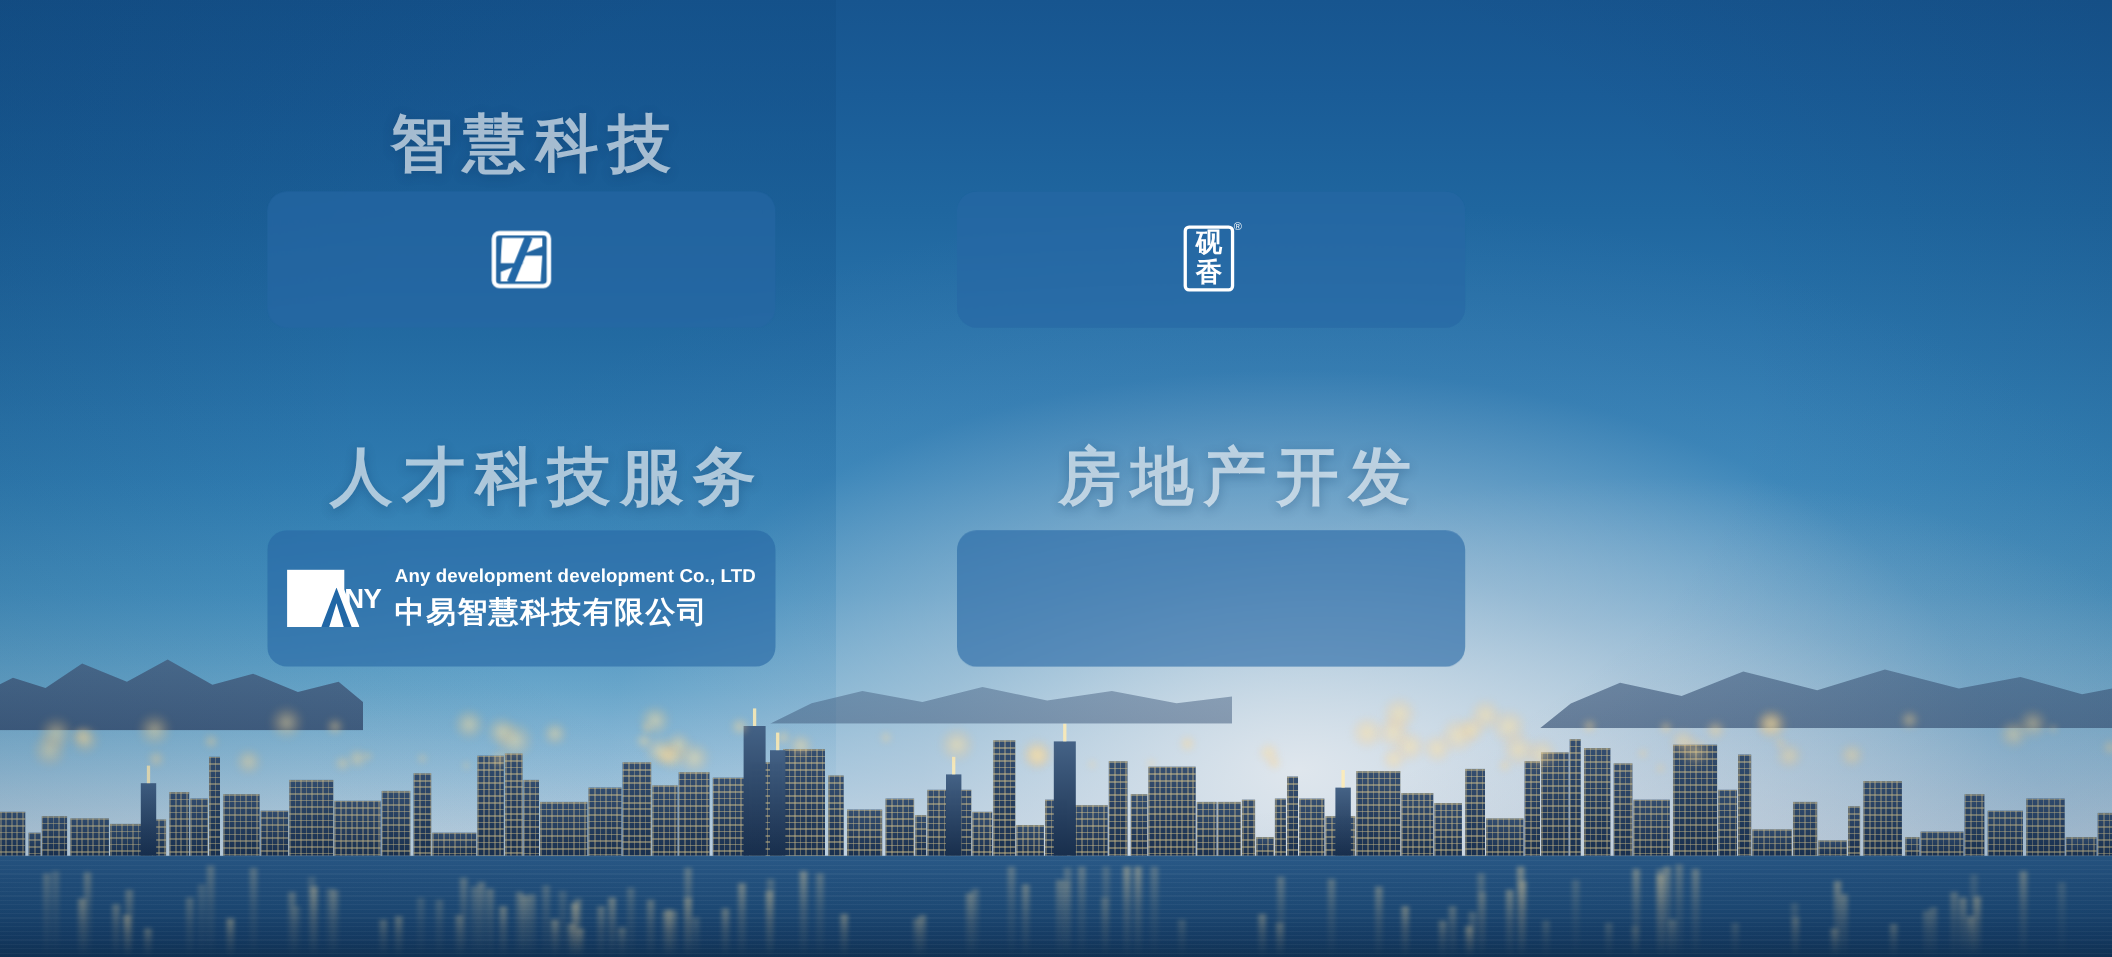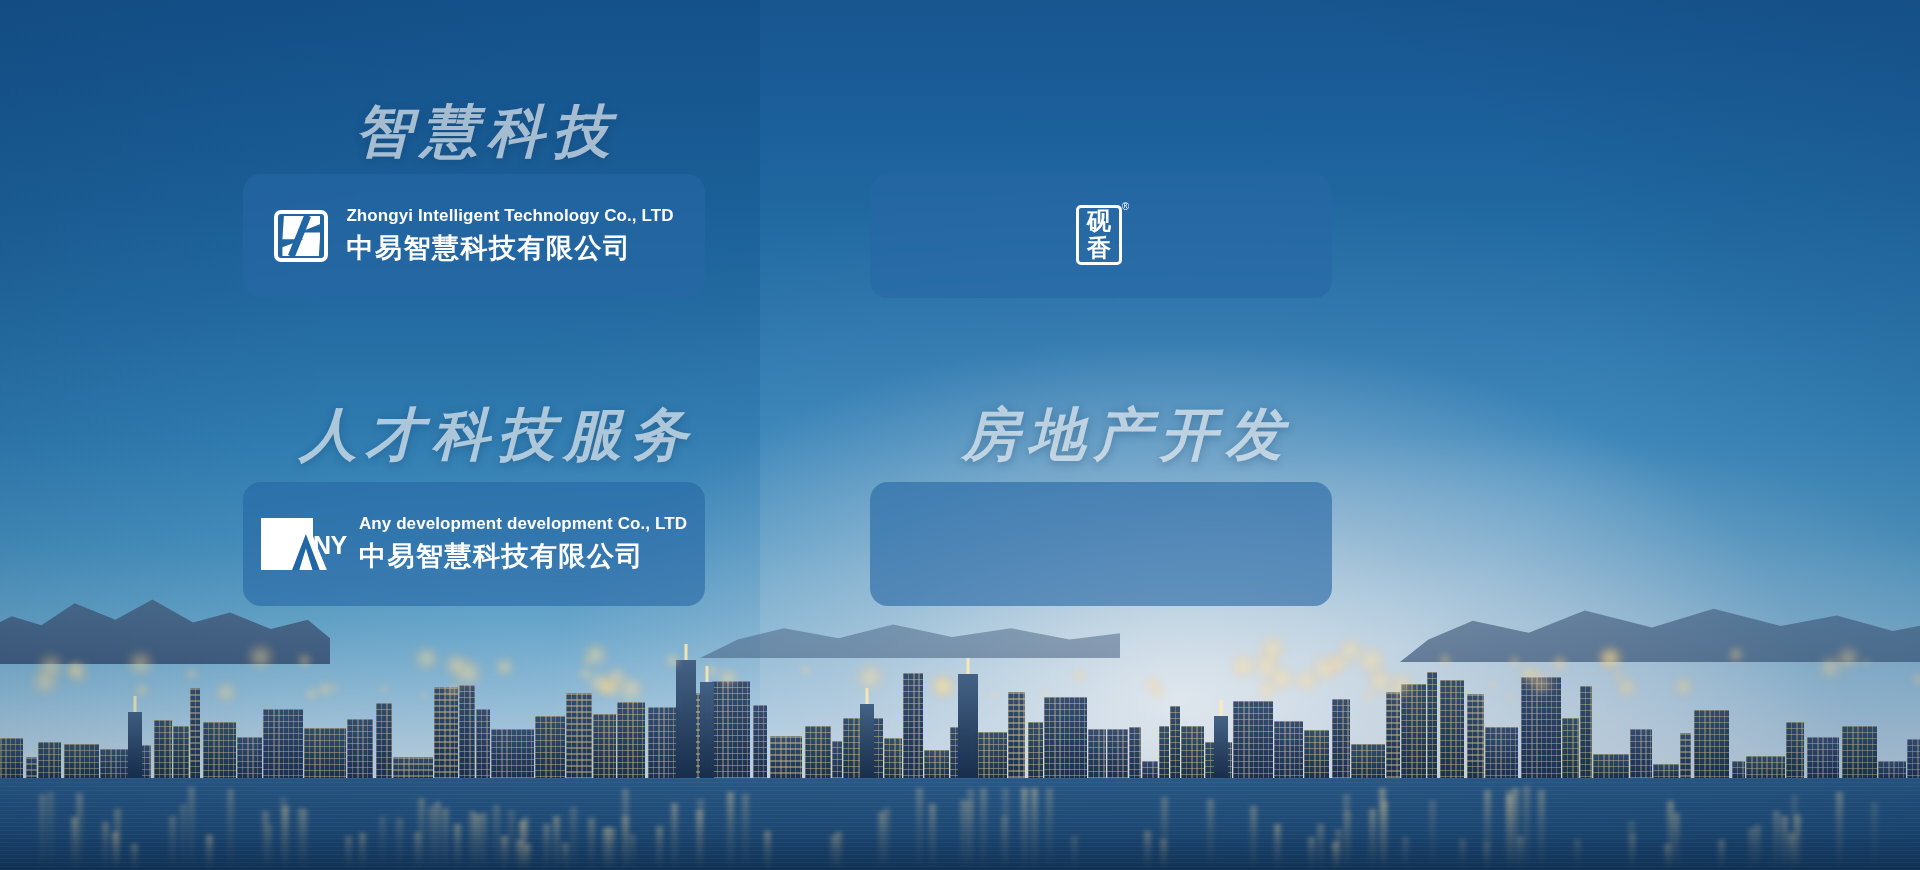--- a/index.html
+++ b/index.html
@@ -104,21 +104,20 @@
     background:radial-gradient(circle, rgba(255,226,160,0.55) 0%, rgba(255,200,120,0.18) 45%, rgba(255,190,110,0) 75%);
     filter:blur(3px);
   }
 
   
   #content { position:absolute; inset:0; }
 
   .seg-title {
     font-size:57px;
     font-weight:700;
-    font-style:italic;
     letter-spacing:9px;
     color:rgba(255,255,255,0.62);
     text-shadow:0 2px 10px rgba(10,45,85,0.30);
     white-space:nowrap;
     line-height:1;
   }
 
   .card {
     background:rgba(38,104,164,0.62);
     border-radius:18px;
@@ -488,24 +487,20 @@
 
   <div class="seg-title" style="left:355px; top:103px; position:absolute;">智慧科技</div>
 
   <div class="card" style="left:243px; top:174px; width:462px; height:124px; position:absolute;">
     <div class="card-inner">
       <div class="logo logo-zy">
         <div class="frame"></div>
           <div class="zed"></div>
           <div class="slash"></div>
       </div>
-      <div class="card-text">
-        <span class="name-en">Zhongyi Intelligent Technology Co., LTD</span>
-        <span class="name-cn">中易智慧科技有限公司</span>
-      </div>
     </div>
   </div>
 
 
   <div class="card" style="left:870px; top:174px; width:462px; height:124px; position:absolute;">
     <div class="card-inner">
       <div class="logo logo-yx">
         <div class="seal"></div>
         <div class="seal-ch ch1">砚</div>
         <div class="seal-ch ch2">香</div>

